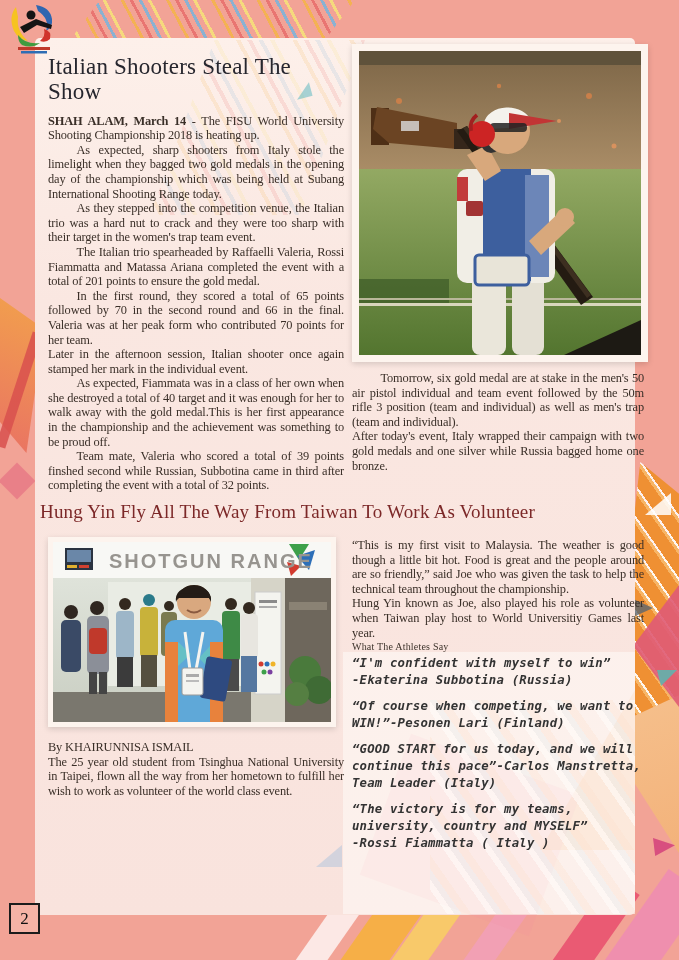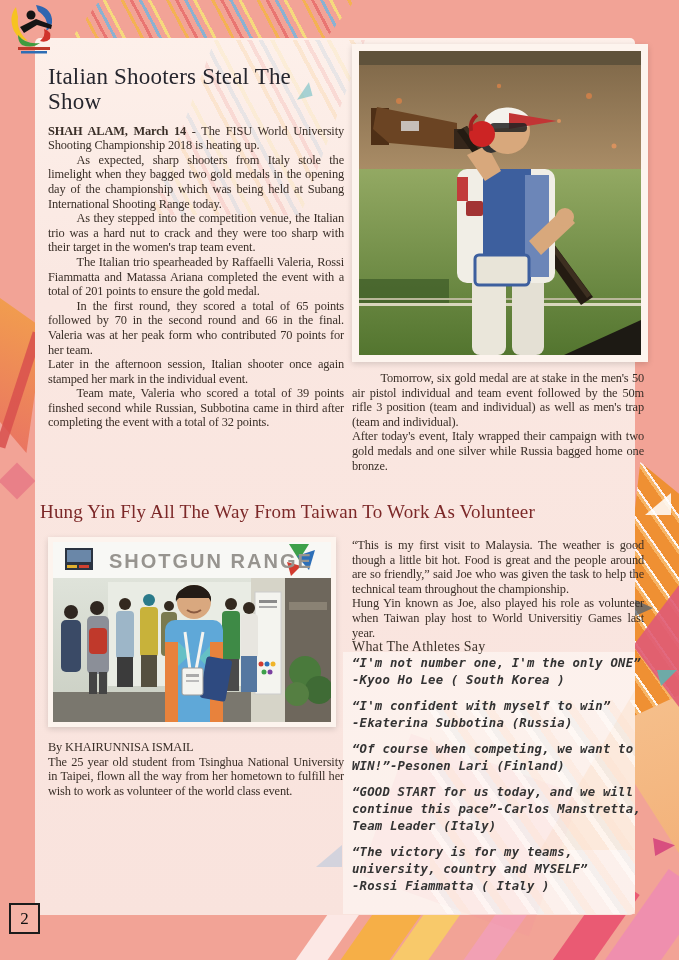--- a/index.html
+++ b/index.html
@@ -56,30 +56,30 @@
   
   .panel{position:absolute;left:35px;top:38px;width:600px;height:877px;border-radius:5px;
     background:linear-gradient(180deg,#fdf0ea 0%,#fae7e1 30%,#f9e3dd 100%);z-index:1;}
 
   
   .col{position:absolute;z-index:3;color:#3a2f28;font-size:12.4px;line-height:14.6px;
        letter-spacing:-0.15px;text-align:justify;}
   .col p{margin:0;}
   .ind{text-indent:2.3em;}
   .bold{font-weight:bold;}
-  .a1-left{left:48px;top:64px;width:296px;}
+  .a1-left{left:48px;top:54px;width:296px;}
   .a1-right{left:352px;top:371px;width:292px;}
   .a2-left{left:48px;top:740px;width:296px;}
   .a2-right{left:352px;top:538px;width:292px;}
   h1.title1{font-size:23px;font-weight:normal;color:#26262e;margin:0 0 9px 0;
     letter-spacing:.2px;text-align:left;line-height:1.1;}
   .title2{position:absolute;left:40px;top:501px;width:600px;z-index:3;
     font-size:19px;color:#7c2828;letter-spacing:.2px;}
   .byline{margin:0 0 1px 0;}
-  .quotes-head{font-size:14px;color:#3d332b;margin:22px 0 8px 0;letter-spacing:.2px;text-align:left;}
+  .quotes-head{font-size:10px;color:#3d332b;margin:22px 0 8px 0;letter-spacing:.2px;text-align:left;}
   .quote{font-family:"DejaVu Sans Mono",monospace;font-style:italic;font-weight:bold;
     font-size:12.3px;line-height:17px;color:#333;letter-spacing:.2px;margin:0 0 9px 0;
     text-align:left;text-indent:0;}
 
   
   .photo{position:absolute;z-index:3;border:7px solid #fdf4ee;box-sizing:border-box;
     box-shadow:0 2px 6px rgba(0,0,0,.15);background:#86efac;}
   .photo1{left:352px;top:44px;width:296px;height:318px;}
   .photo2{left:48px;top:537px;width:288px;height:190px;border-width:5px;}
   .photo svg{display:block;width:100%;height:100%;}
@@ -139,20 +139,21 @@
   </svg>
 
   <div class="col a1-left">
     <h1 class="title1">Italian Shooters Steal The Show</h1>
     <p><span class="bold">SHAH ALAM, March 14</span><span> - The FISU World University Shooting Championship 2018 is heating up.</span></p>
     <p class="ind">As expected, sharp shooters from Italy stole the limelight when they bagged two gold medals in the opening day of the championship which was being held at Subang International Shooting Range today.</p>
     <p class="ind">As they stepped into the competition venue, the Italian trio was a hard nut to crack and they were too sharp with their target in the women's trap team event.</p>
     <p class="ind">The Italian trio spearheaded by Raffaelli Valeria, Rossi Fiammatta and Matassa Ariana completed the event with a total of 201 points to ensure the gold medal.</p>
     <p class="ind">In the first round, they scored a total of 65 points followed by 70 in the second round and 66 in the final. Valeria was at her peak form who contributed 70 points for her team.</p>
     <p>Later in the afternoon session, Italian shooter once again stamped her mark in the individual event.</p>
+    <p class="ind">As expected, Fiammata was in a class of her own when she destroyed a total of 40 target and it was enough for her to walk away with the gold medal.This is her first appearance in the championship and the achievement was something to be proud off.</p>
     <p class="ind">Team mate, Valeria who scored a total of 39 points finshed second while Russian, Subbotina came in third after completing the event with a total of 32 points.</p>
   </div>
 
   <div class="photo photo1">
     <svg viewBox="0 0 282 304" preserveAspectRatio="none">
       <defs>
         <linearGradient id="dirt" x1="0" y1="0" x2="0" y2="1">
           <stop offset="0" stop-color="#7d6647"></stop>
             <stop offset="1" stop-color="#a98c66"></stop>
         </linearGradient>
@@ -296,24 +297,20 @@
   <div class="col a2-left">
     <p class="byline">By KHAIRUNNISA ISMAIL</p>
     <p>The 25 year old student from Tsinghua National University in Taipei, flown all the way from her hometown to fulfill her wish to work as volunteer of the world class event.</p>
   </div>
 
   <div class="col a2-right">
     <p>“This is my first visit to Malaysia. The weather is good though a little bit hot. Food is great and the people around are so friendly,” said Joe who was given the task to help the technical team throughout the championship.</p>
     <p>Hung Yin known as Joe, also played his role as volunteer when Taiwan play host to World Universitiy Games last year.</p>
     <p class="quotes-head">What The Athletes Say</p>
     <div class="quote">
-      <div>“I'm not number one, I'm the only ONE”</div>
-      <div>-Kyoo Ho Lee ( South Korea )</div>
-    </div>
-    <div class="quote">
       <div>“I'm confident with myself to win”</div>
       <div>-Ekaterina Subbotina (Russia)</div>
     </div>
     <div class="quote">
       <div>“Of course when competing, we want to WIN!”-Pesonen Lari (Finland)</div>
       <div></div>
     </div>
     <div class="quote">
       <div>“GOOD START for us today, and we will continue this pace”-Carlos Manstretta, Team Leader (Italy)</div>
       <div></div>

